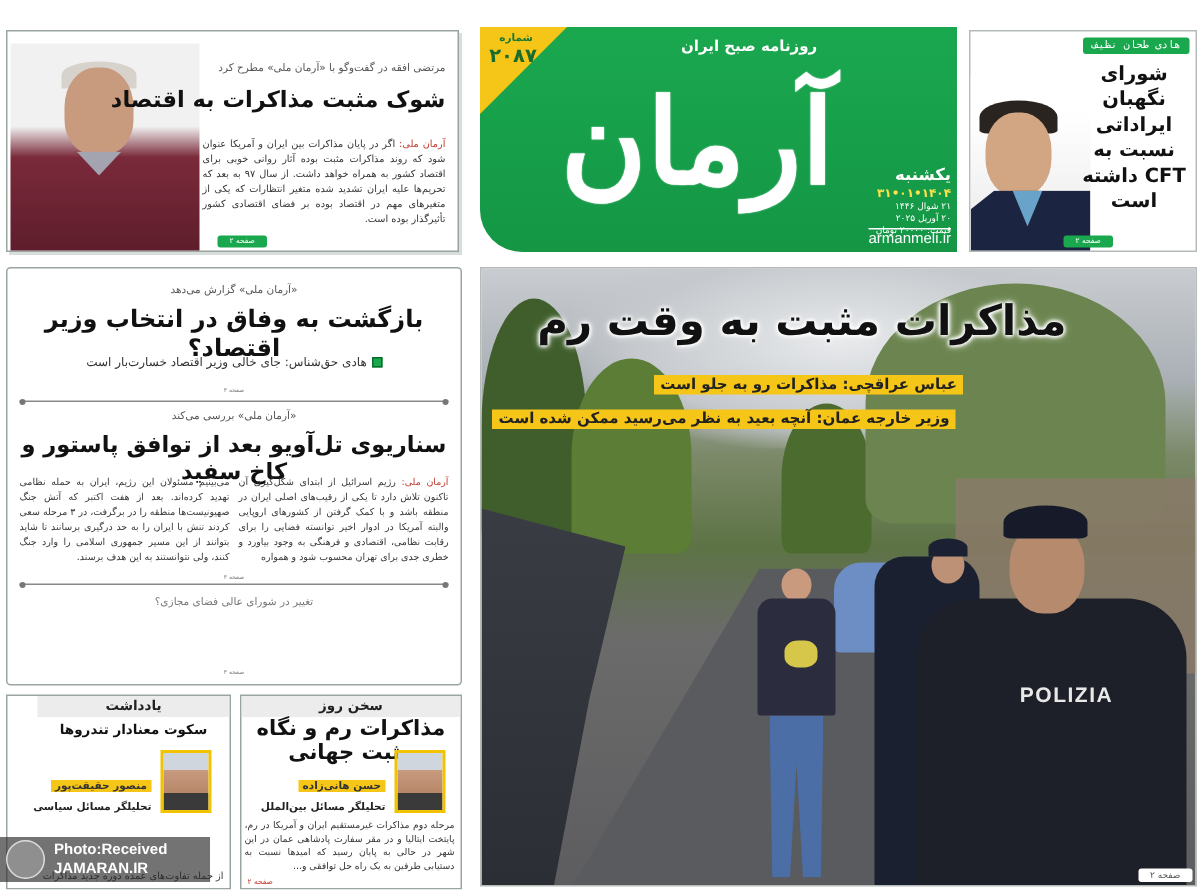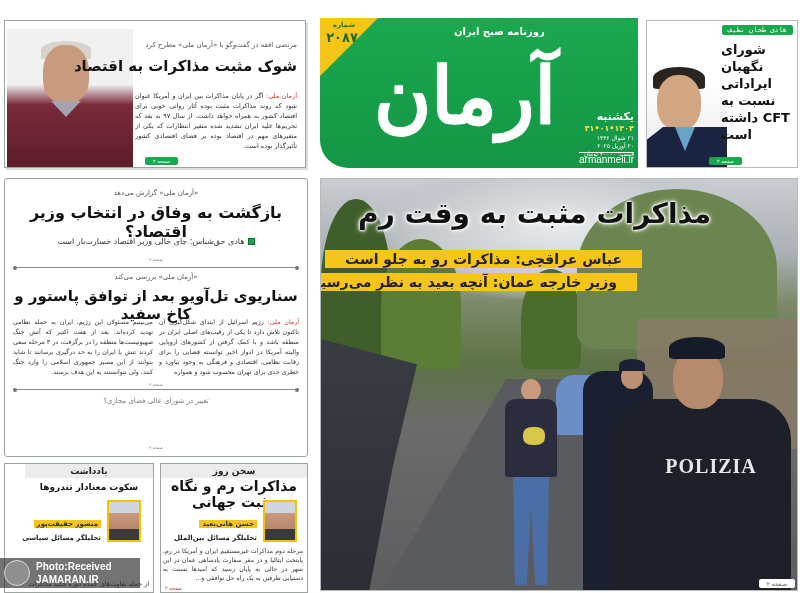--- a/index.html
+++ b/index.html
@@ -73,21 +73,21 @@
     
     .right-box {
       left: 646px; top: 20px; width: 152px; height: 148px;
       border: 1px solid #b5bcb8; background: #fff;
       overflow: hidden;
     }
     .right-tag {
       right: 4px; top: 4px; background: #1aa84f; color: #fff;
       font-size: 7px; padding: 1px 6px; border-radius: 2px; font-family: Liberation Mono, monospace;
     }
-    .right-head { right: 6px; top: 20px; width: 70px; font-size: 13px; font-weight: bold; line-height: 17px; color: #111; text-align: left; }
+    .right-head { right: 6px; top: 20px; width: 70px; font-size: 13px; font-weight: bold; line-height: 17px; color: #111; text-align: center; }
     .right-photo {
       left: 0; top: 30px; width: 80px; height: 118px;
       background: linear-gradient(180deg, #fff 0%, #fff 20%, #e9e9e9 100%);
     }
     .rp-face { left: 10px; top: 24px; width: 44px; height: 56px; background: #d2a583; border-radius: 45%; }
     .rp-hair { left: 6px; top: 16px; width: 52px; height: 22px; background: #2a2420; border-radius: 50% 50% 10% 10%; }
     .rp-suit { left: 0; top: 76px; width: 80px; height: 42px; background: #1b2440; clip-path: polygon(20% 0, 100% 0, 100% 100%, 0 100%, 0 30%); }
     .rp-shirt { left: 28px; top: 76px; width: 20px; height: 24px; background: #6aa3c9; clip-path: polygon(0 0, 100% 0, 50% 100%); }
 
     
@@ -146,32 +146,32 @@
     .man-head { left: 20px; top: 0; width: 20px; height: 22px; background: #c99a7d; border-radius: 50%; }
     .man-jacket { left: 4px; top: 20px; width: 52px; height: 78px; background: #2b2d3e; border-radius: 10px 10px 2px 2px; }
     .man-print { left: 22px; top: 48px; width: 22px; height: 18px; background: #d6c74a; border-radius: 40%; }
     .man-legs { left: 12px; top: 98px; width: 36px; height: 108px; background: #4a6ea5; clip-path: polygon(0 0,100% 0, 95% 100%, 62% 100%, 50% 30%, 38% 100%, 5% 100%); }
     .cop1 { left: 262px; top: 192px; width: 70px; height: 221px; background: #1b2030; border-radius: 20px 20px 0 0; }
     .cop1-head { left: 300px; top: 186px; width: 22px; height: 24px; background: #bc9175; border-radius: 50%; }
     .cop1-cap { left: 298px; top: 180px; width: 26px; height: 12px; background: #1b2133; border-radius: 50% 50% 0 0; }
     .cop2 { left: 290px; top: 220px; width: 180px; height: 193px; background: #1d2028; border-radius: 40px 40px 0 0; }
     .cop2-head { left: 352px; top: 170px; width: 50px; height: 60px; background: #b58a6d; border-radius: 45%; }
     .cop2-cap { left: 348px; top: 158px; width: 56px; height: 22px; background: #171b29; border-radius: 50% 50% 10% 10%; }
-    .polizia { left: 335px; top: 276px; width: 110px; font-family: Liberation Serif, serif; font-weight: bold; font-size: 20px; color: #e8e8e8; letter-spacing: 1px; direction: ltr; text-align: center; }
+    .polizia { left: 335px; top: 276px; width: 110px; font-family: Liberation Sans, sans-serif; font-weight: bold; font-size: 14px; color: #e8e8e8; letter-spacing: 1px; direction: ltr; text-align: center; }
     .car { left: 235px; top: 196px; width: 70px; height: 60px; background: #6c8ec4; border-radius: 18px 18px 4px 4px; }
 
     .main-headline {
       right: 86px; top: 18px;
       font-size: 28px; font-weight: bold; color: #111;
       text-shadow: 0 0 3px #fff, 0 0 3px #fff, 0 0 3px #fff, 0 0 6px #fff;
       white-space: nowrap;
     }
     .yellow-strip {
-      background: #f5c518; color: #222; font-size: 14px; font-weight: bold;
-      padding: 1px 20px; white-space: nowrap;
+      background: #f5c518; color: #222; font-size: 10px; font-weight: bold;
+      padding: 1px 4px; white-space: nowrap;
     }
     .page-chip { right: 2px; bottom: 2px; background: #fff; font-size: 6px; color: #555; padding: 1px 8px; border-radius: 2px; }
 
     
     .watermark {
       left: 0; top: 558px; width: 140px; height: 30px;
       background: rgba(40,40,40,0.65);
       color: #fff; direction: ltr;
     }
     .wm-circle { left: 4px; top: 2px; width: 26px; height: 26px; border-radius: 50%; border: 1px solid #ddd; background: rgba(255,255,255,0.2); }
@@ -245,21 +245,21 @@
   <div class="abs author-photo" style="left:102px; top:36px;"></div>
   <div class="abs author-name" style="right:52px; top:56px;">منصور حقیقت‌پور</div>
   <div class="abs author-role" style="right:52px; top:70px;">تحلیلگر مسائل سیاسی</div>
   <div class="abs body-sm" style="right:4px; top:84px; width:142px;margin-top:31px;">از جمله تفاوت‌های عمده دوره جدید مذاکرات</div>
 </div>
 
 <div class="abs col-box" style="left:160px; top:463px; width:148px; height:130px;">
   <div class="col-title-bar">سخن روز</div>
   <div class="col-sub" style="margin-top:0; font-size:14px;">مذاکرات رم و نگاه مثبت جهانی</div>
   <div class="abs author-photo" style="left:102px; top:36px; border-color:#f2c300;"></div>
-  <div class="abs author-name" style="right:50px; top:56px;">حسن هانی‌بعید</div>
+  <div class="abs author-name" style="right:50px; top:56px;">حسن هانی‌زاده</div>
   <div class="abs author-role" style="right:50px; top:70px;">تحلیلگر مسائل بین‌الملل</div>
   <div class="abs body-sm" style="right:4px; top:82px; width:140px; font-size:6.2px; line-height:9px;">مرحله دوم مذاکرات غیرمستقیم ایران و آمریکا در رم، پایتخت ایتالیا و در مقر سفارت پادشاهی عمان در این شهر در حالی به پایان رسید که امیدها نسبت به دستیابی طرفین به یک راه حل توافقی و...</div>
   <div class="abs" style="left:4px; bottom:1px; font-size:5px; color:#c0392b;">صفحه ۲</div>
 </div>
 
 <div class="abs main-photo">
   <div class="abs sky"></div>
   <div class="abs tree" style="left:0; top:20px; width:70px; height:170px; background:#3f5e2c;"></div>
   <div class="abs tree" style="left:60px; top:60px; width:80px; height:130px; background:#5b7d35;"></div>
   <div class="abs tree" style="left:200px; top:90px; width:60px; height:100px; background:#4c6b2e;"></div>

